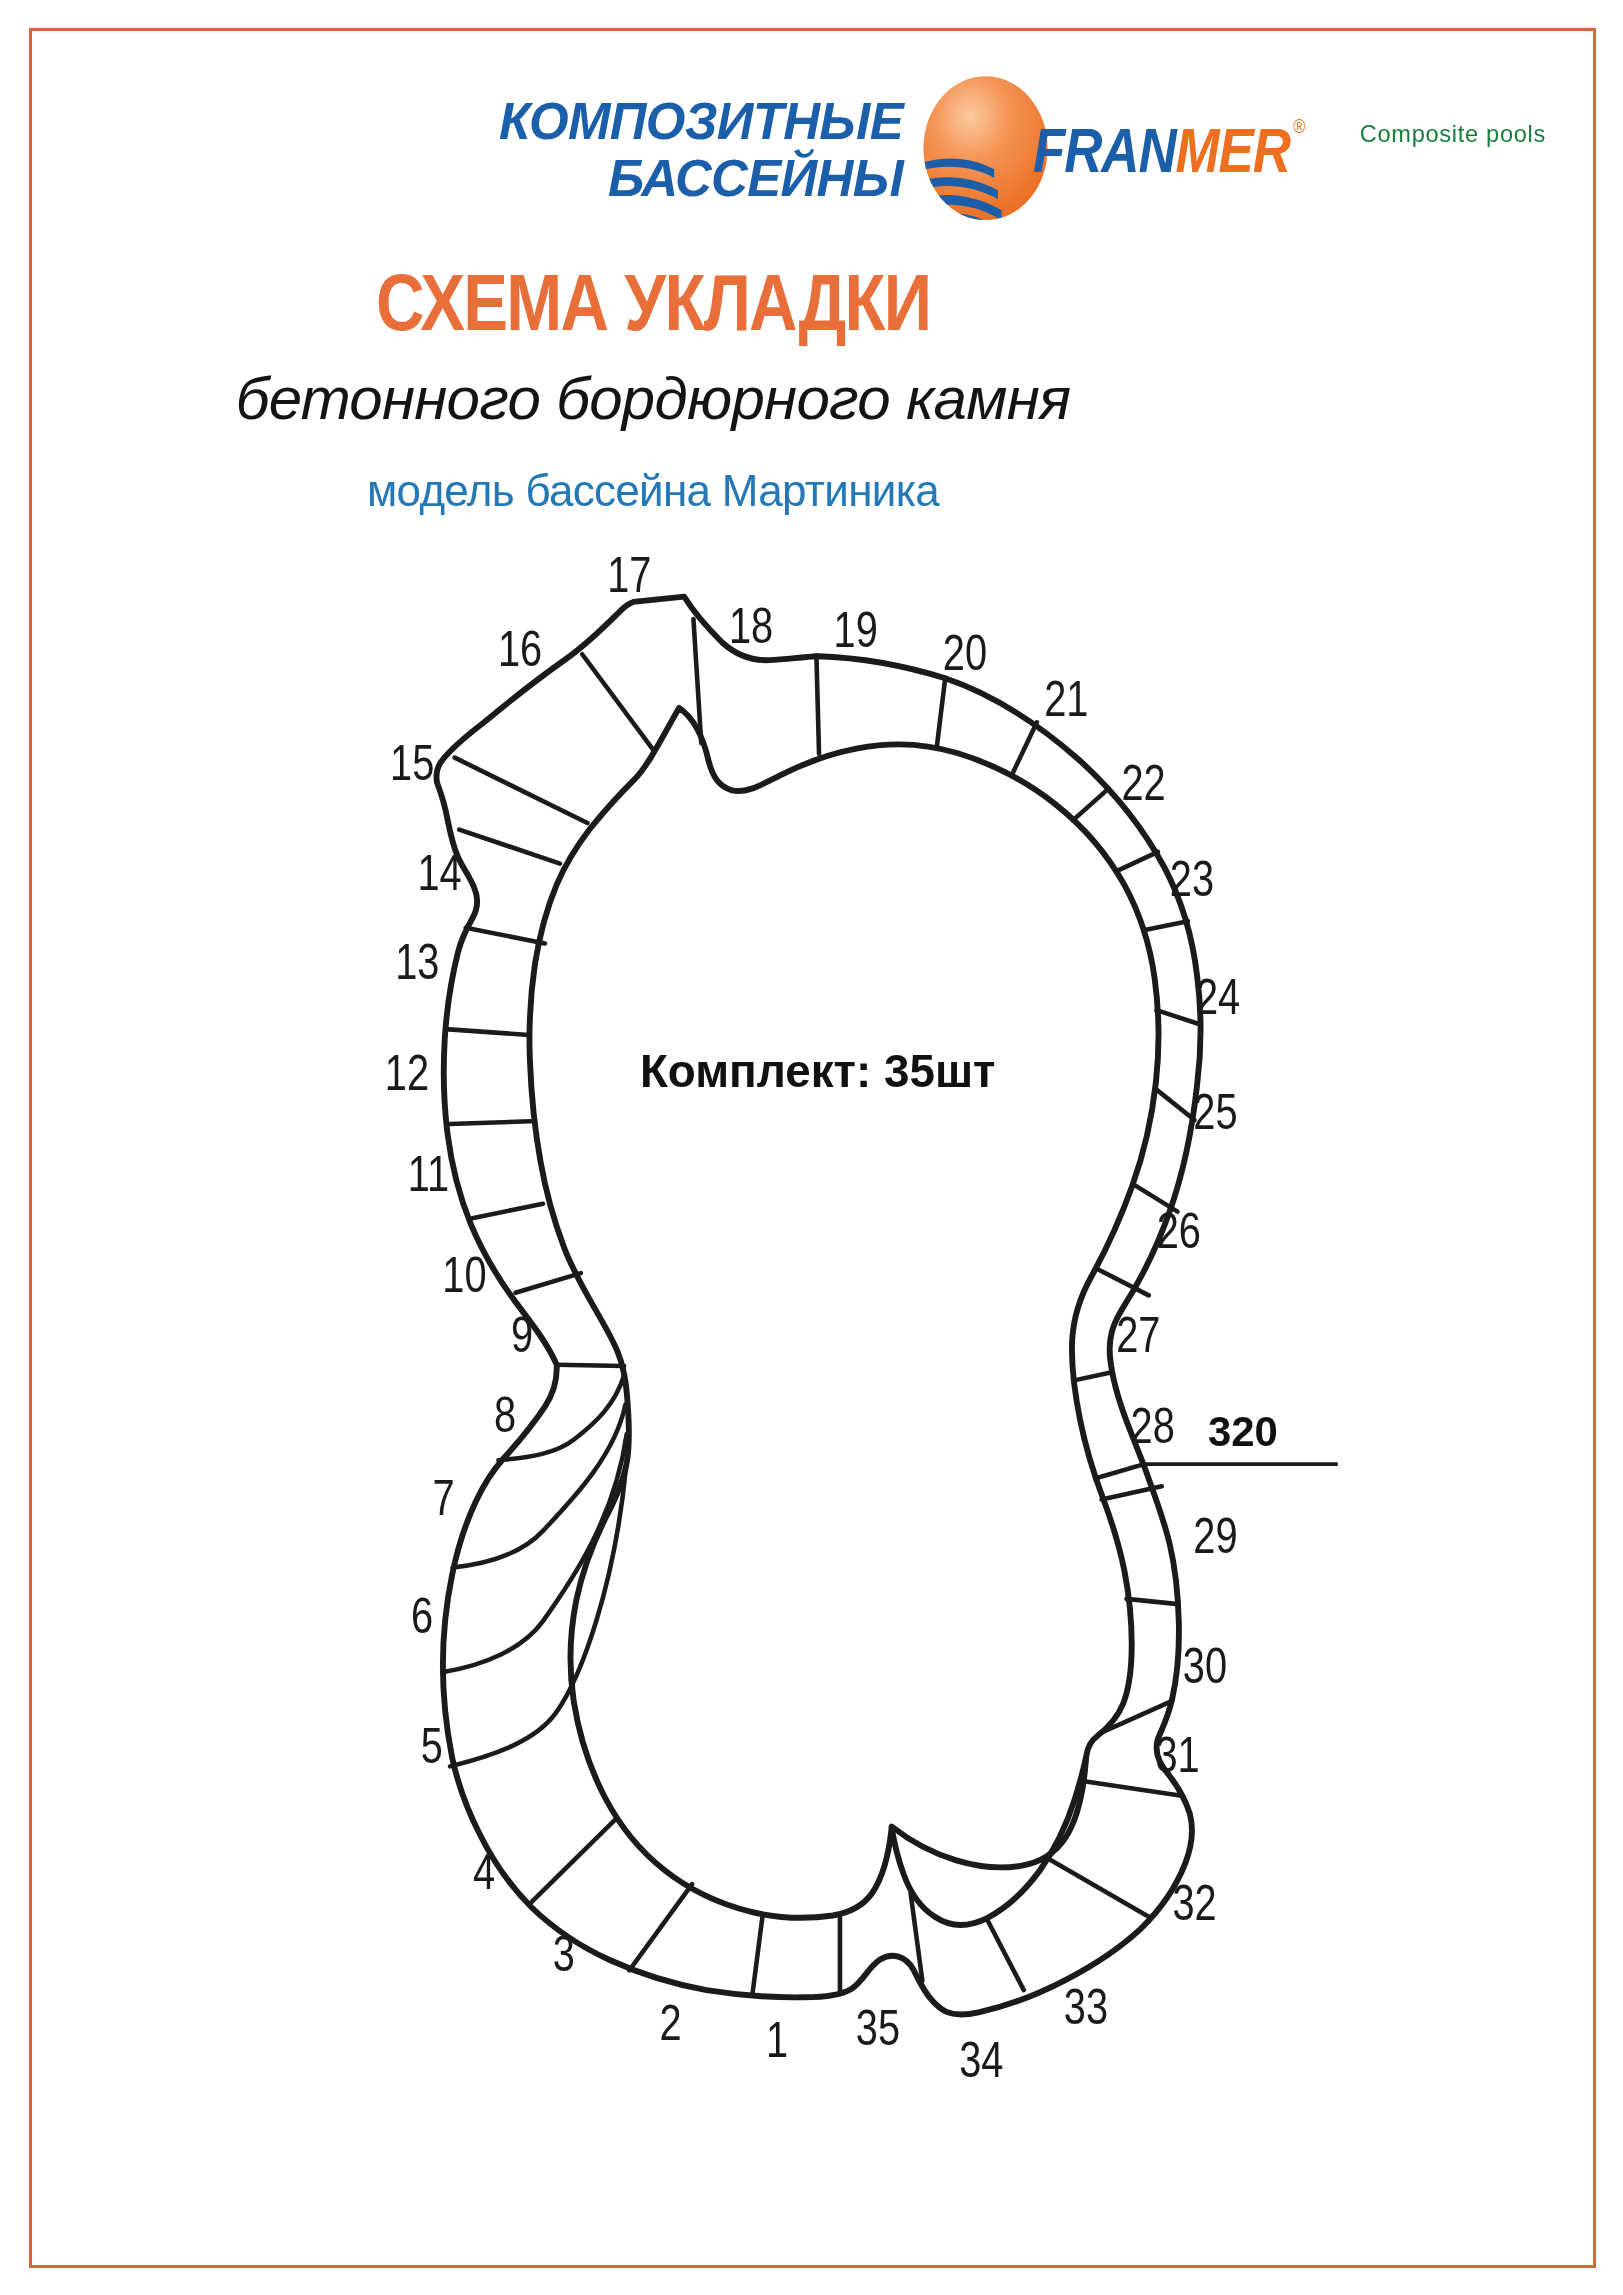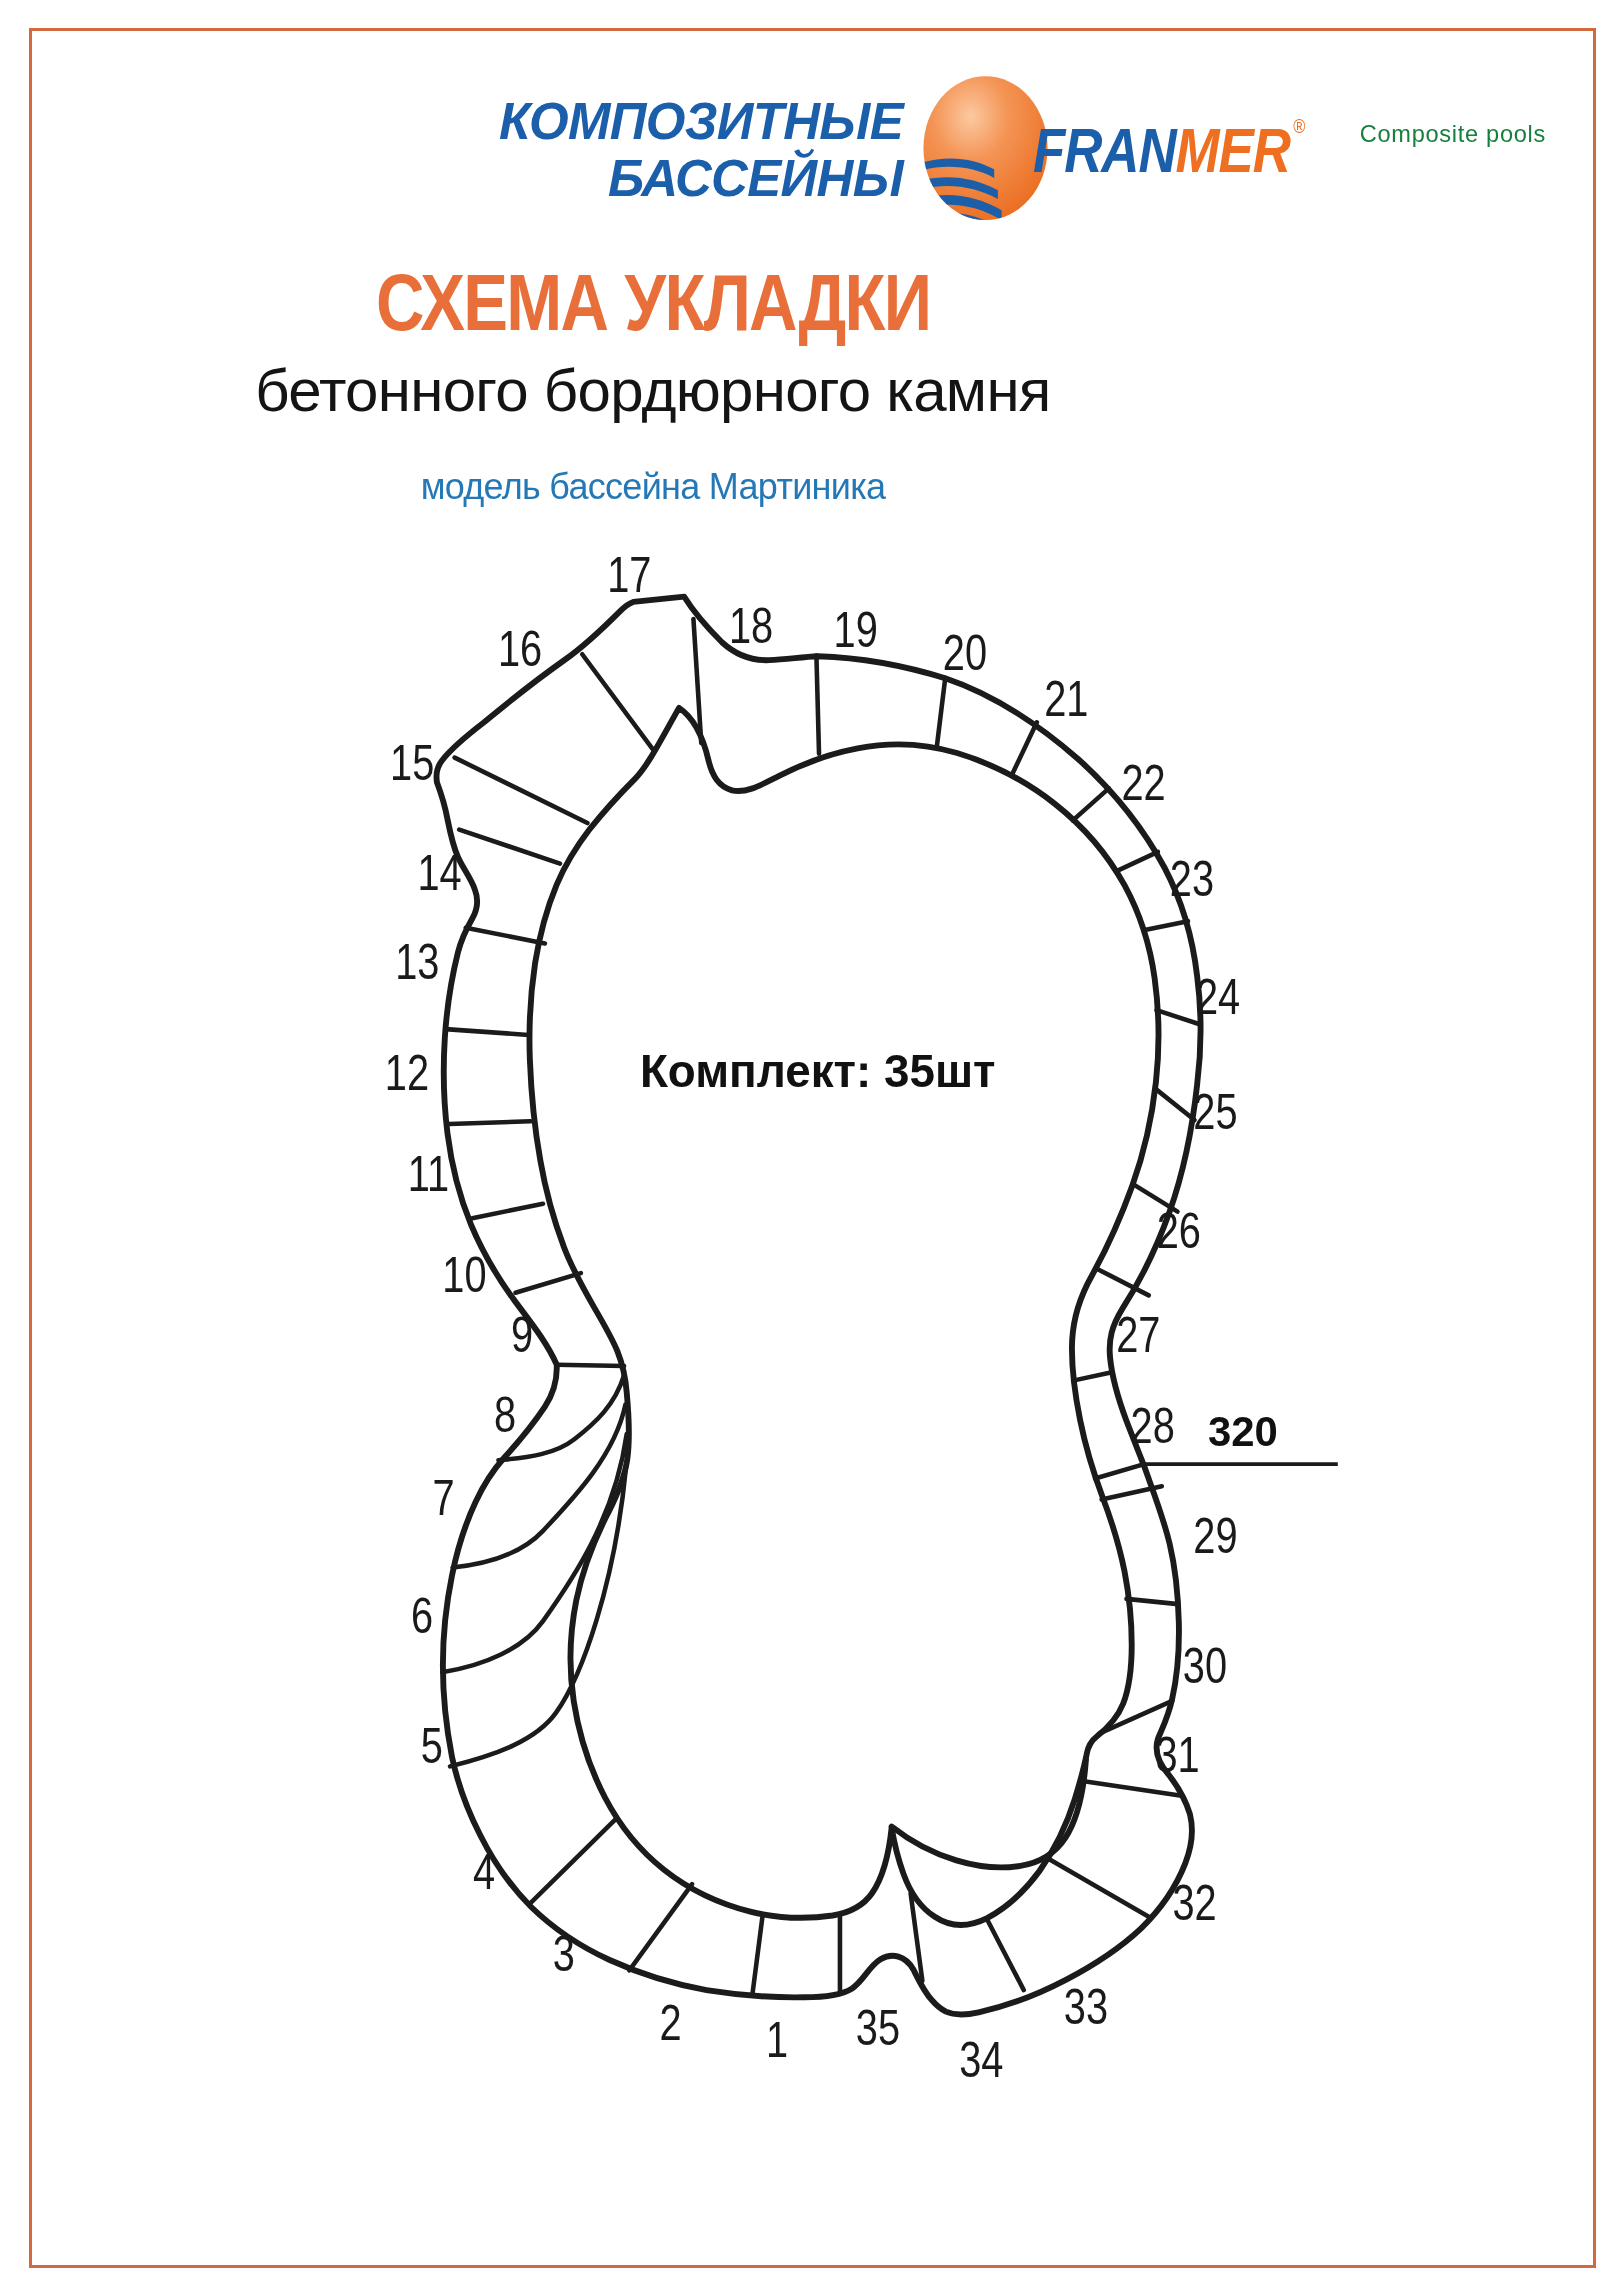--- a/index.html
+++ b/index.html
@@ -21,24 +21,24 @@
   .brand-mer{color:#ED6F1F;}
   .brand-reg{font-size:19.6px;color:#ED6F1F;margin-left:3.9px;margin-top:-3.9px;}
   .brand-tagline{color:#15803d;font-size:23.6px;font-weight:400;margin-top:2.6px;margin-left:2.6px;
        letter-spacing:0.7px;}
 
   
   .title-wrap{position:absolute;left:0;width:1306px;text-align:center;}
   .t-main{top:257px;}
   .t-main .tx{display:inline-block;transform:scaleX(.85);font-size:79px;font-weight:700;
        color:#E86F3A;letter-spacing:-2px;}
-  .t-sub{top:356px;}
+  .t-sub{top:364px;font-style:italic;}
   .t-sub .tx{display:inline-block;font-size:60px;font-weight:500;color:#141414;letter-spacing:-0.7px;}
   .t-model{top:466px;}
-  .t-model .tx{display:inline-block;font-size:36px;font-weight:400;color:#2478B6;letter-spacing:-0.7px;}
+  .t-model .tx{display:inline-block;font-size:44px;font-weight:400;color:#2478B6;letter-spacing:-0.7px;}
 
   
   svg.diagram{position:absolute;left:0;top:0;}
   .outline{fill:none;stroke:#1b1b1b;stroke-width:9;stroke-linejoin:round;stroke-linecap:round;}
   .div{fill:none;stroke:#1b1b1b;stroke-width:7;stroke-linecap:round;}
   .leader{fill:none;stroke:#1b1b1b;stroke-width:6;}
   .seg-num{font-size:76px;font-weight:400;fill:#1a1a1a;}
   .kit-label{font-size:70px;font-weight:700;fill:#111;}
   .dim-label{font-size:64px;font-weight:700;fill:#111;}
 </style>

